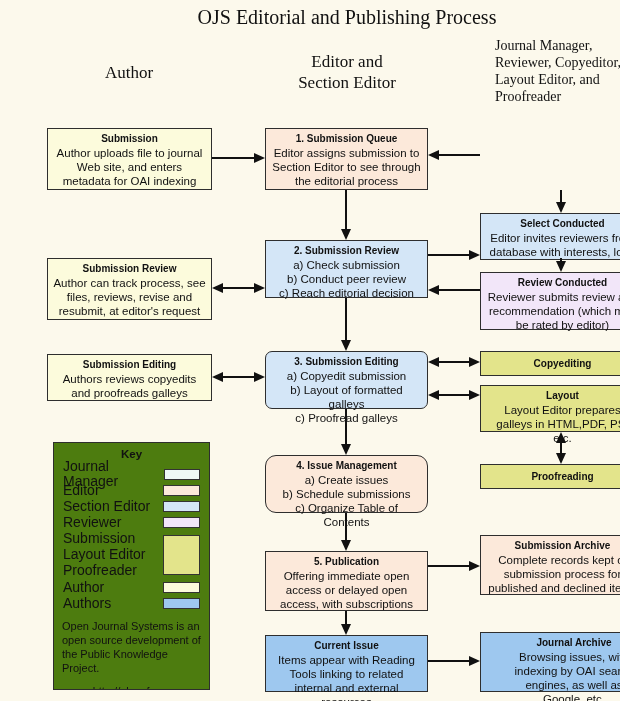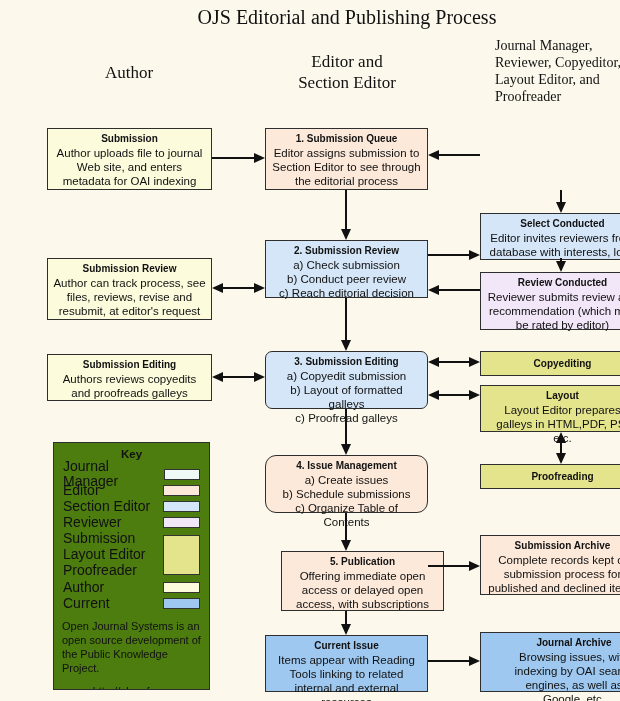--- a/index.html
+++ b/index.html
@@ -94,21 +94,21 @@
   <div class="box center-only" style="left: 443px; top: 464px; width: 165px; height: 25px; background: rgb(227, 228, 139);">
     <div class="box-title">Proofreading</div>
   </div>
 
   <div class="box" style="left: 228px; top: 455px; width: 163px; height: 58px; background: rgb(252, 233, 218); border-radius: 11px;">
     <div class="box-title">4. Issue Management</div>
     <div class="box-body pre">a) Create issues
 b) Schedule submissions
 c) Organize Table of Contents</div>
   </div>
-  <div class="box" style="left: 244px; top: 551px; width: 163px; height: 60px; background: rgb(252, 233, 218);">
+  <div class="box" style="left: 228px; top: 551px; width: 163px; height: 60px; background: rgb(252, 233, 218);">
     <div class="box-title">5. Publication</div>
     <div class="box-body">Offering immediate open access or delayed open access, with subscriptions</div>
   </div>
   <div class="box" style="left: 443px; top: 535px; width: 165px; height: 60px; background: rgb(252, 233, 218);">
     <div class="box-title">Submission Archive</div>
     <div class="box-body">Complete records kept of submission process for published and declined items</div>
   </div>
   <div class="box" style="left: 228px; top: 635px; width: 163px; height: 57px; background: rgb(158, 200, 239);">
     <div class="box-title">Current Issue</div>
     <div class="box-body">Items appear with Reading Tools linking to related internal and external resources</div>
@@ -220,20 +220,20 @@
         <div class="key-label">Layout Editor</div>
         <div class="key-label">Proofreader</div>
       </div>
       <span class="swatch swatch-tall" style="background: rgb(227, 228, 139);"></span>
     </div>
     <div class="key-row">
       <span class="key-label">Author</span>
       <span class="swatch" style="background: rgb(252, 251, 220);"></span>
     </div>
     <div class="key-row">
-      <span class="key-label">Current</span>
+      <span class="key-label">Authors</span>
       <span class="swatch" style="background: rgb(158, 200, 239);"></span>
     </div>
     <div class="key-note">Open Journal Systems is an open source development of the Public Knowledge Project.</div>
     <div class="key-url">http://pkp.sfu.ca</div>
   </div>
 
 </div>
 
 </body></html>

